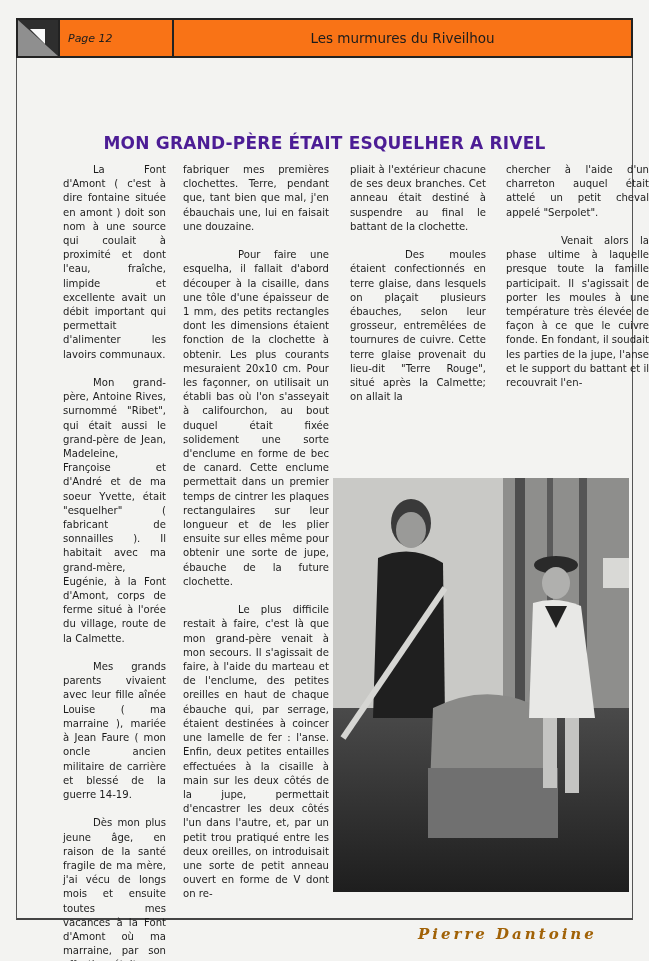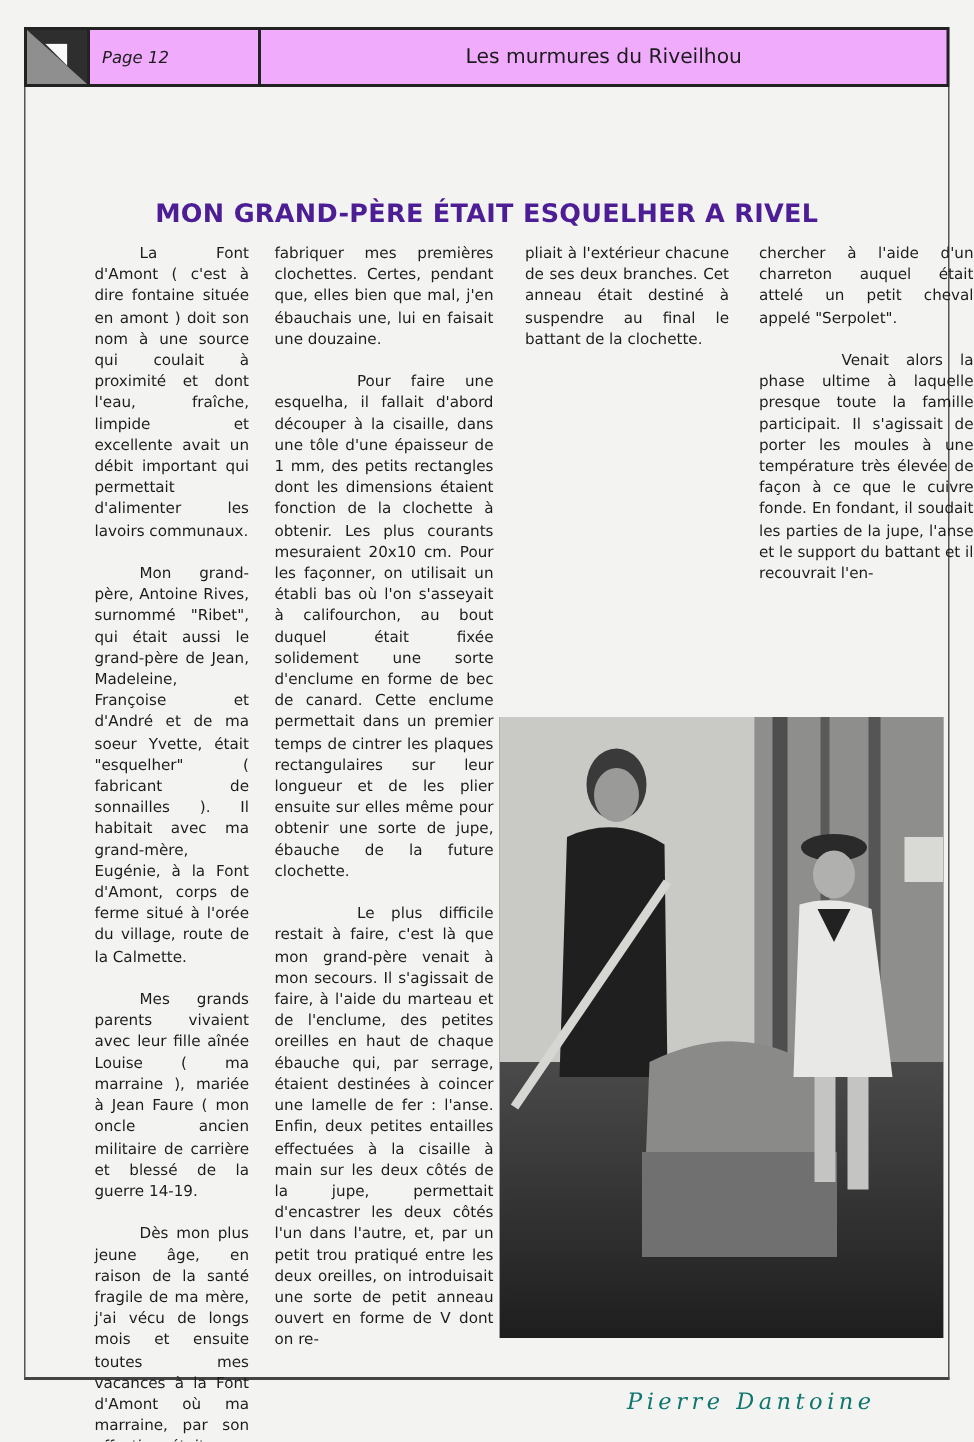--- a/index.html
+++ b/index.html
@@ -2,21 +2,21 @@
 <html><head>
 <meta charset="utf-8">
 <style>
   html, body { margin:0; padding:0; }
   body {
     width:649px; height:961px; background:#f3f3f1; position:relative; overflow:hidden;
     font-family:"DejaVu Sans", sans-serif; color:#1c1c1c;
   }
   .header {
     position:absolute; left:16px; top:18px; width:617px; height:40px;
-    border:2px solid #222; box-sizing:border-box; display:flex; background:#f0abfc;
+    border:2px solid #222; box-sizing:border-box; display:flex; background:#f97316;
   }
   .logo { width:40px; height:36px; position:relative; overflow:hidden; border-right:2px solid #222; }
   .logo .dark { position:absolute; inset:0; background:#2e2e2e; }
   .logo .light {
     position:absolute; inset:0; background:#8f8f8f;
     clip-path:polygon(0 0, 100% 100%, 0 100%);
   }
   .logo .white {
     position:absolute; left:12px; top:9px; width:15px; height:15px; background:#fafafa;
     clip-path:polygon(0 0, 100% 0, 100% 100%);
@@ -47,21 +47,21 @@
   .c2 { left:183px; top:163px; width:146px; }
   .c3 { left:350px; top:163px; width:136px; }
   .c4 { left:506px; top:163px; width:143px; }
   .photo {
     position:absolute; left:333px; top:478px; width:296px; height:414px; overflow:hidden;
     background:#6a6a6a;
   }
   .photo svg { width:100%; height:100%; display:block; }
   .signature {
     position:absolute; left:418px; top:925px; font-family:"DejaVu Serif", serif;
-    font-style:italic; font-size:15px; color:#0f766e; letter-spacing:3px;
+    font-style:italic; font-size:15px; color:#a16207; letter-spacing:3px;font-weight:bold;
   }
 </style>
 </head>
 <body>
 
 <div class="header">
   <div class="logo">
     <div class="dark"></div>
       <div class="light"></div>
       <div class="white"></div>
@@ -76,27 +76,28 @@
 
 <div class="col c1">
   <p>La Font d'Amont ( c'est à dire fontaine située en amont ) doit son nom à une source qui coulait à proximité et dont l'eau, fraîche, limpide et excellente avait un débit important qui permettait d'alimenter les lavoirs communaux.</p>
   <p>Mon grand-père, Antoine Rives, surnommé "Ribet", qui était aussi le grand-père de Jean, Madeleine, Françoise et d'André et de ma soeur Yvette, était "esquelher" ( fabricant de sonnailles ). Il habitait avec ma grand-mère, Eugénie, à la Font d'Amont, corps de ferme situé à l'orée du village, route de la Calmette.</p>
   <p>Mes grands parents vivaient avec leur fille aînée Louise ( ma marraine ), mariée à Jean Faure ( mon oncle ancien militaire de carrière et blessé de la guerre 14-19.</p>
   <p>Dès mon plus jeune âge, en raison de la santé fragile de ma mère, j'ai vécu de longs mois et ensuite toutes mes vacances à la Font d'Amont où ma marraine, par son affection était pour moi une seconde mère.</p>
 
 </div>
 
 <div class="col c2">
-  <p class="cont">fabriquer mes premières clochettes. Certes, pendant que, elles bien que mal, j'en ébauchais une, lui en faisait une douzaine.</p>
+  <p class="cont">fabriquer mes premières clochettes. Terre, pendant que, tant bien que mal, j'en ébauchais une, lui en faisait une douzaine.</p>
   <p class="deep">Pour faire une esquelha, il fallait d'abord découper à la cisaille, dans une tôle d'une épaisseur de 1 mm, des petits rectangles dont les dimensions étaient fonction de la clochette à obtenir. Les plus courants mesuraient 20x10 cm. Pour les façonner, on utilisait un établi bas où l'on s'asseyait à califourchon, au bout duquel était fixée solidement une sorte d'enclume en forme de bec de canard. Cette enclume permettait dans un premier temps de cintrer les plaques rectangulaires sur leur longueur et de les plier ensuite sur elles même pour obtenir une sorte de jupe, ébauche de la future clochette.</p>
   <p class="deep">Le plus difficile restait à faire, c'est là que mon grand-père venait à mon secours. Il s'agissait de faire, à l'aide du marteau et de l'enclume, des petites oreilles en haut de chaque ébauche qui, par serrage, étaient destinées à coincer une lamelle de fer : l'anse. Enfin, deux petites entailles effectuées à la cisaille à main sur les deux côtés de la jupe, permettait d'encastrer les deux côtés l'un dans l'autre, et, par un petit trou pratiqué entre les deux oreilles, on introduisait une sorte de petit anneau ouvert en forme de V dont on re-</p>
 </div>
 
 <div class="col c3">
   <p class="cont">pliait à l'extérieur chacune de ses deux branches. Cet anneau était destiné à suspendre au final le battant de la clochette.</p>
+  <p class="deep">Des moules étaient confectionnés en terre glaise, dans lesquels on plaçait plusieurs ébauches, selon leur grosseur, entremêlées de tournures de cuivre. Cette terre glaise provenait du lieu-dit "Terre Rouge", situé après la Calmette; on allait la</p>
 </div>
 
 <div class="col c4">
   <p class="cont">chercher à l'aide d'un charreton auquel était attelé un petit cheval appelé "Serpolet".</p>
   <p class="deep">Venait alors la phase ultime à laquelle presque toute la famille participait. Il s'agissait de porter les moules à une température très élevée de façon à ce que le cuivre fonde. En fondant, il soudait les parties de la jupe, l'anse et le support du battant et il recouvrait l'en-</p>
 </div>
 
 <div class="photo" title="Black and white photograph of a woman holding a long-handled tool beside a stone block and a boy in a sailor cap and white smock">
   <svg viewBox="0 0 296 414" preserveAspectRatio="none">
     <defs>

